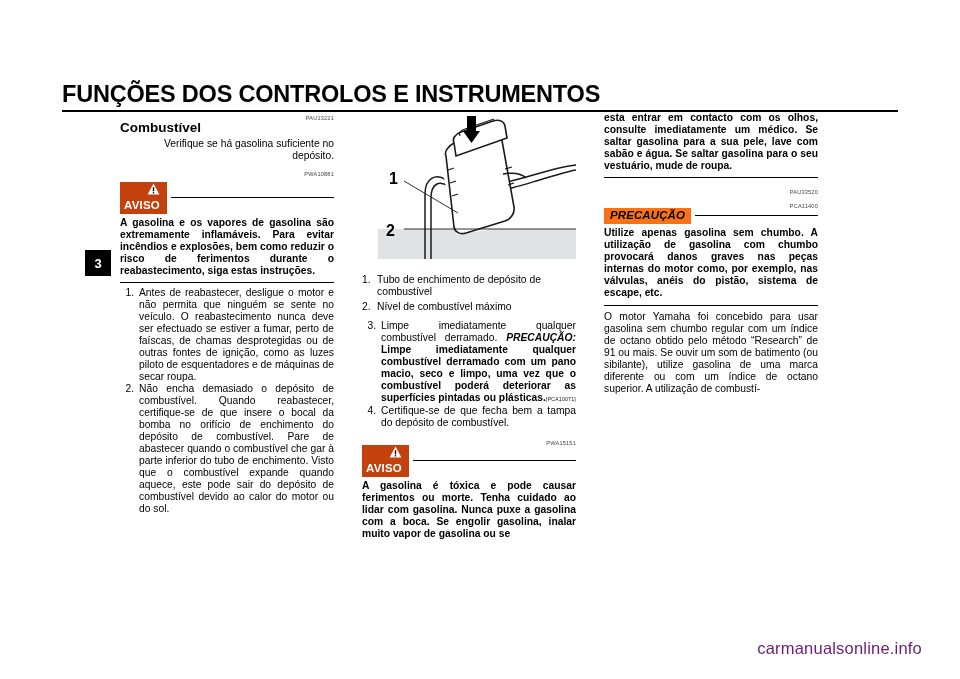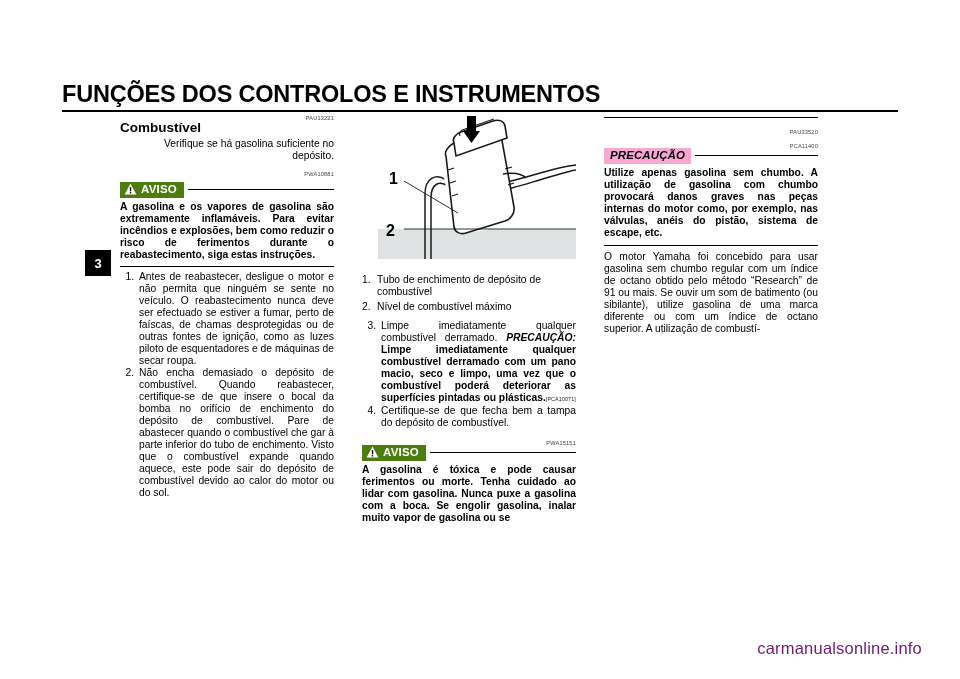--- a/index.html
+++ b/index.html
@@ -95,45 +95,46 @@
   }
   p.body.nj { text-align: right; }
 
   
   .warnbox {
     display: flex;
     align-items: center;
     margin: 7px 0 3px 0;
   }
   .badge-aviso {
-    background: #4d7c0f;
+    background: #c2410c;
     color: #fff;
     font-size: 11.5px;
     font-weight: bold;
     padding: 1.5px 7px 2px 4px;
     display: inline-flex;
-    align-items: flex-start;
+    align-items: flex-end;
     gap: 4px;
     line-height: 1.1;
     letter-spacing: 0.2px;
+    flex-direction: column;
   }
   .tri {
     display: inline-block;
     width: 13px;
     height: 12px;
     position: relative;
   }
   .badge-rule {
     flex: 1 1 auto;
     border-bottom: 1.6px solid #000;
     margin-left: 4px;
     margin-bottom: 1px;
   }
   .badge-prec {
-    background: #f9a8d4;
+    background: #f97316;
     color: #000;
     font-size: 11.5px;
     font-weight: bold;
     font-style: italic;
     padding: 1px 6px 2px 6px;
     line-height: 1.15;
     letter-spacing: 0.1px;
   }
 
   p.warn-text {
@@ -348,20 +349,21 @@
         <span>AVISO</span>
       </span>
       <span class="badge-rule"></span>
     </div>
 
     <p class="warn-text">A gasolina é tóxica e pode causar ferimentos ou morte. Tenha cuidado ao lidar com gasolina. Nunca puxe a gasolina com a boca. Se engolir gasolina, inalar muito vapor de gasolina ou se</p>
   </div>
 
   <div class="col col-right">
 
+    <p class="warn-text">esta entrar em contacto com os olhos, consulte imediatamente um médico. Se saltar gasolina para a sua pele, lave com sabão e água. Se saltar gasolina para o seu vestuário, mude de roupa.</p>
 
     <div class="rule-thin" style="border-bottom-width:1.6px;"></div>
 
     <div class="refcode" style="margin-top:8px;">PAU33520</div>
 
 
     <div class="refcode" style="margin-top:7px;">PCA11400</div>
 
     <div class="warnbox" style="margin-top:1px;">
       <span class="badge-prec">PRECAUÇÃO</span>

